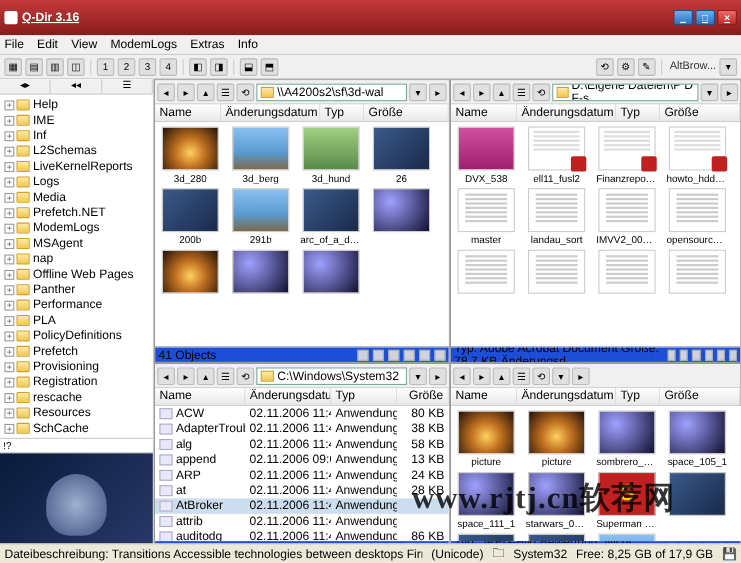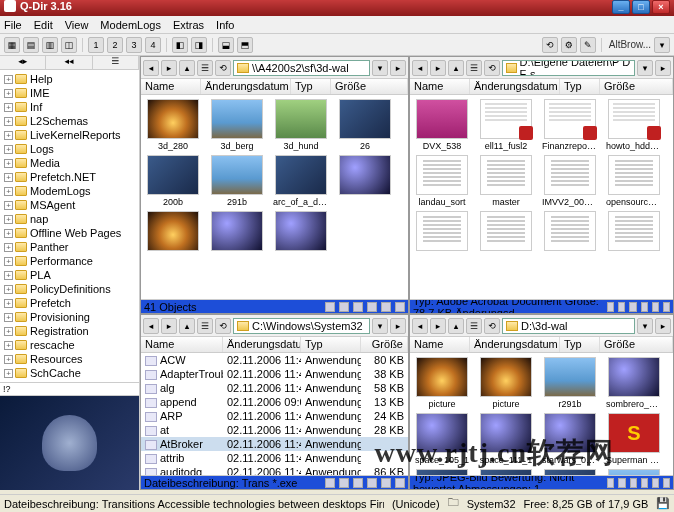--- a/index.html
+++ b/index.html
@@ -1,17 +1,17 @@
 <!DOCTYPE html>
 <html><head>
 <meta charset="utf-8">
 <style>
 * { margin:0; padding:0; box-sizing:border-box; font-family:Tahoma,Arial,sans-serif; font-size:11px; }
 body { width:674px; height:512px; background:#ece9d8; overflow:hidden; position:relative; }
-.titlebar { height:16px; background:linear-gradient(#c43a3a,#8b1a1a); color:#fff; display:flex; align-items:flex-start; padding:0 4px; }
+.titlebar { height:32px; background:linear-gradient(#c43a3a,#8b1a1a); color:#fff; display:flex; align-items:center; padding:0 4px;text-decoration:underline; }
 .titlebar .ticon { width:12px; height:12px; background:#fff; margin-right:4px; border-radius:2px; }
 .titlebar .title { flex:1; font-weight:bold; }
 .winbtn { width:18px; height:14px; margin-left:2px; background:linear-gradient(#6ab0f0,#2a70c0); border:1px solid #1a5090; border-radius:2px; display:flex; align-items:center; justify-content:center; color:#fff; font-size:9px; font-weight:bold; }
 .winbtn.close { background:linear-gradient(#f06a6a,#c02a2a); border-color:#901a1a; }
 .menubar { height:18px; background:#f0f0f0; display:flex; align-items:center; padding:0 4px; border-bottom:1px solid #ccc; }
 .menubar span { margin-right:12px; cursor:default; }
 .toolbar { height:22px; background:#f0f0f0; display:flex; align-items:center; padding:0 4px; border-bottom:1px solid #ccc; gap:3px; }
 .tbtn { width:16px; height:16px; background:#e0e0e0; border:1px solid #bbb; border-radius:2px; display:flex; align-items:center; justify-content:center; font-size:9px; }
 .sep { width:1px; height:14px; background:#ccc; margin:0 2px; }
 .crumb { font-size:10px; color:#333; margin-left:2px; }
@@ -346,25 +346,25 @@
             <div class="thumb">
               <div class="img pdf"></div>
               <div class="lbl">Finanzreport_Fd1...</div>
             </div>
             <div class="thumb">
               <div class="img pdf"></div>
               <div class="lbl">howto_hdd_drea...</div>
             </div>
             <div class="thumb">
               <div class="img doc"></div>
+              <div class="lbl">master</div>
+            </div>
+            <div class="thumb">
+              <div class="img doc"></div>
               <div class="lbl">landau_sort</div>
-            </div>
-            <div class="thumb">
-              <div class="img doc"></div>
-              <div class="lbl">master</div>
             </div>
             <div class="thumb">
               <div class="img doc"></div>
               <div class="lbl">IMVV2_000011a3</div>
             </div>
             <div class="thumb">
               <div class="img doc"></div>
               <div class="lbl">opensource_und_li...</div>
             </div>
             <div class="thumb">
@@ -485,46 +485,38 @@
           <span class="sico"></span>
         </div>
       </div>
     <div class="pane" id="pane-br">
         <div class="ptool">
           <div class="tbtn">◂</div>
           <div class="tbtn">▸</div>
           <div class="tbtn">▴</div>
           <div class="tbtn">☰</div>
           <div class="tbtn">⟲</div>
-          <div class="path">
-            <span class="fico2"></span>
-            <span>D:\3d-wal</span>
-          </div>
           <div class="tbtn">▾</div>
           <div class="tbtn">▸</div>
         </div>
         <div class="phead">
           <div class="c2-name">Name</div>
           <div class="c2-date">Änderungsdatum</div>
           <div class="c2-typ">Typ</div>
           <div class="c2-size">Größe</div>
         </div>
         <div class="pbody">
           <div class="thumbs">
             <div class="thumb">
               <div class="img sun"></div>
               <div class="lbl">picture</div>
             </div>
             <div class="thumb">
               <div class="img sun"></div>
               <div class="lbl">picture</div>
-            </div>
-            <div class="thumb">
-              <div class="img sky"></div>
-              <div class="lbl">r291b</div>
             </div>
             <div class="thumb">
               <div class="img spc"></div>
               <div class="lbl">sombrero_hst_big</div>
             </div>
             <div class="thumb">
               <div class="img spc"></div>
               <div class="lbl">space_105_1</div>
             </div>
             <div class="thumb">

